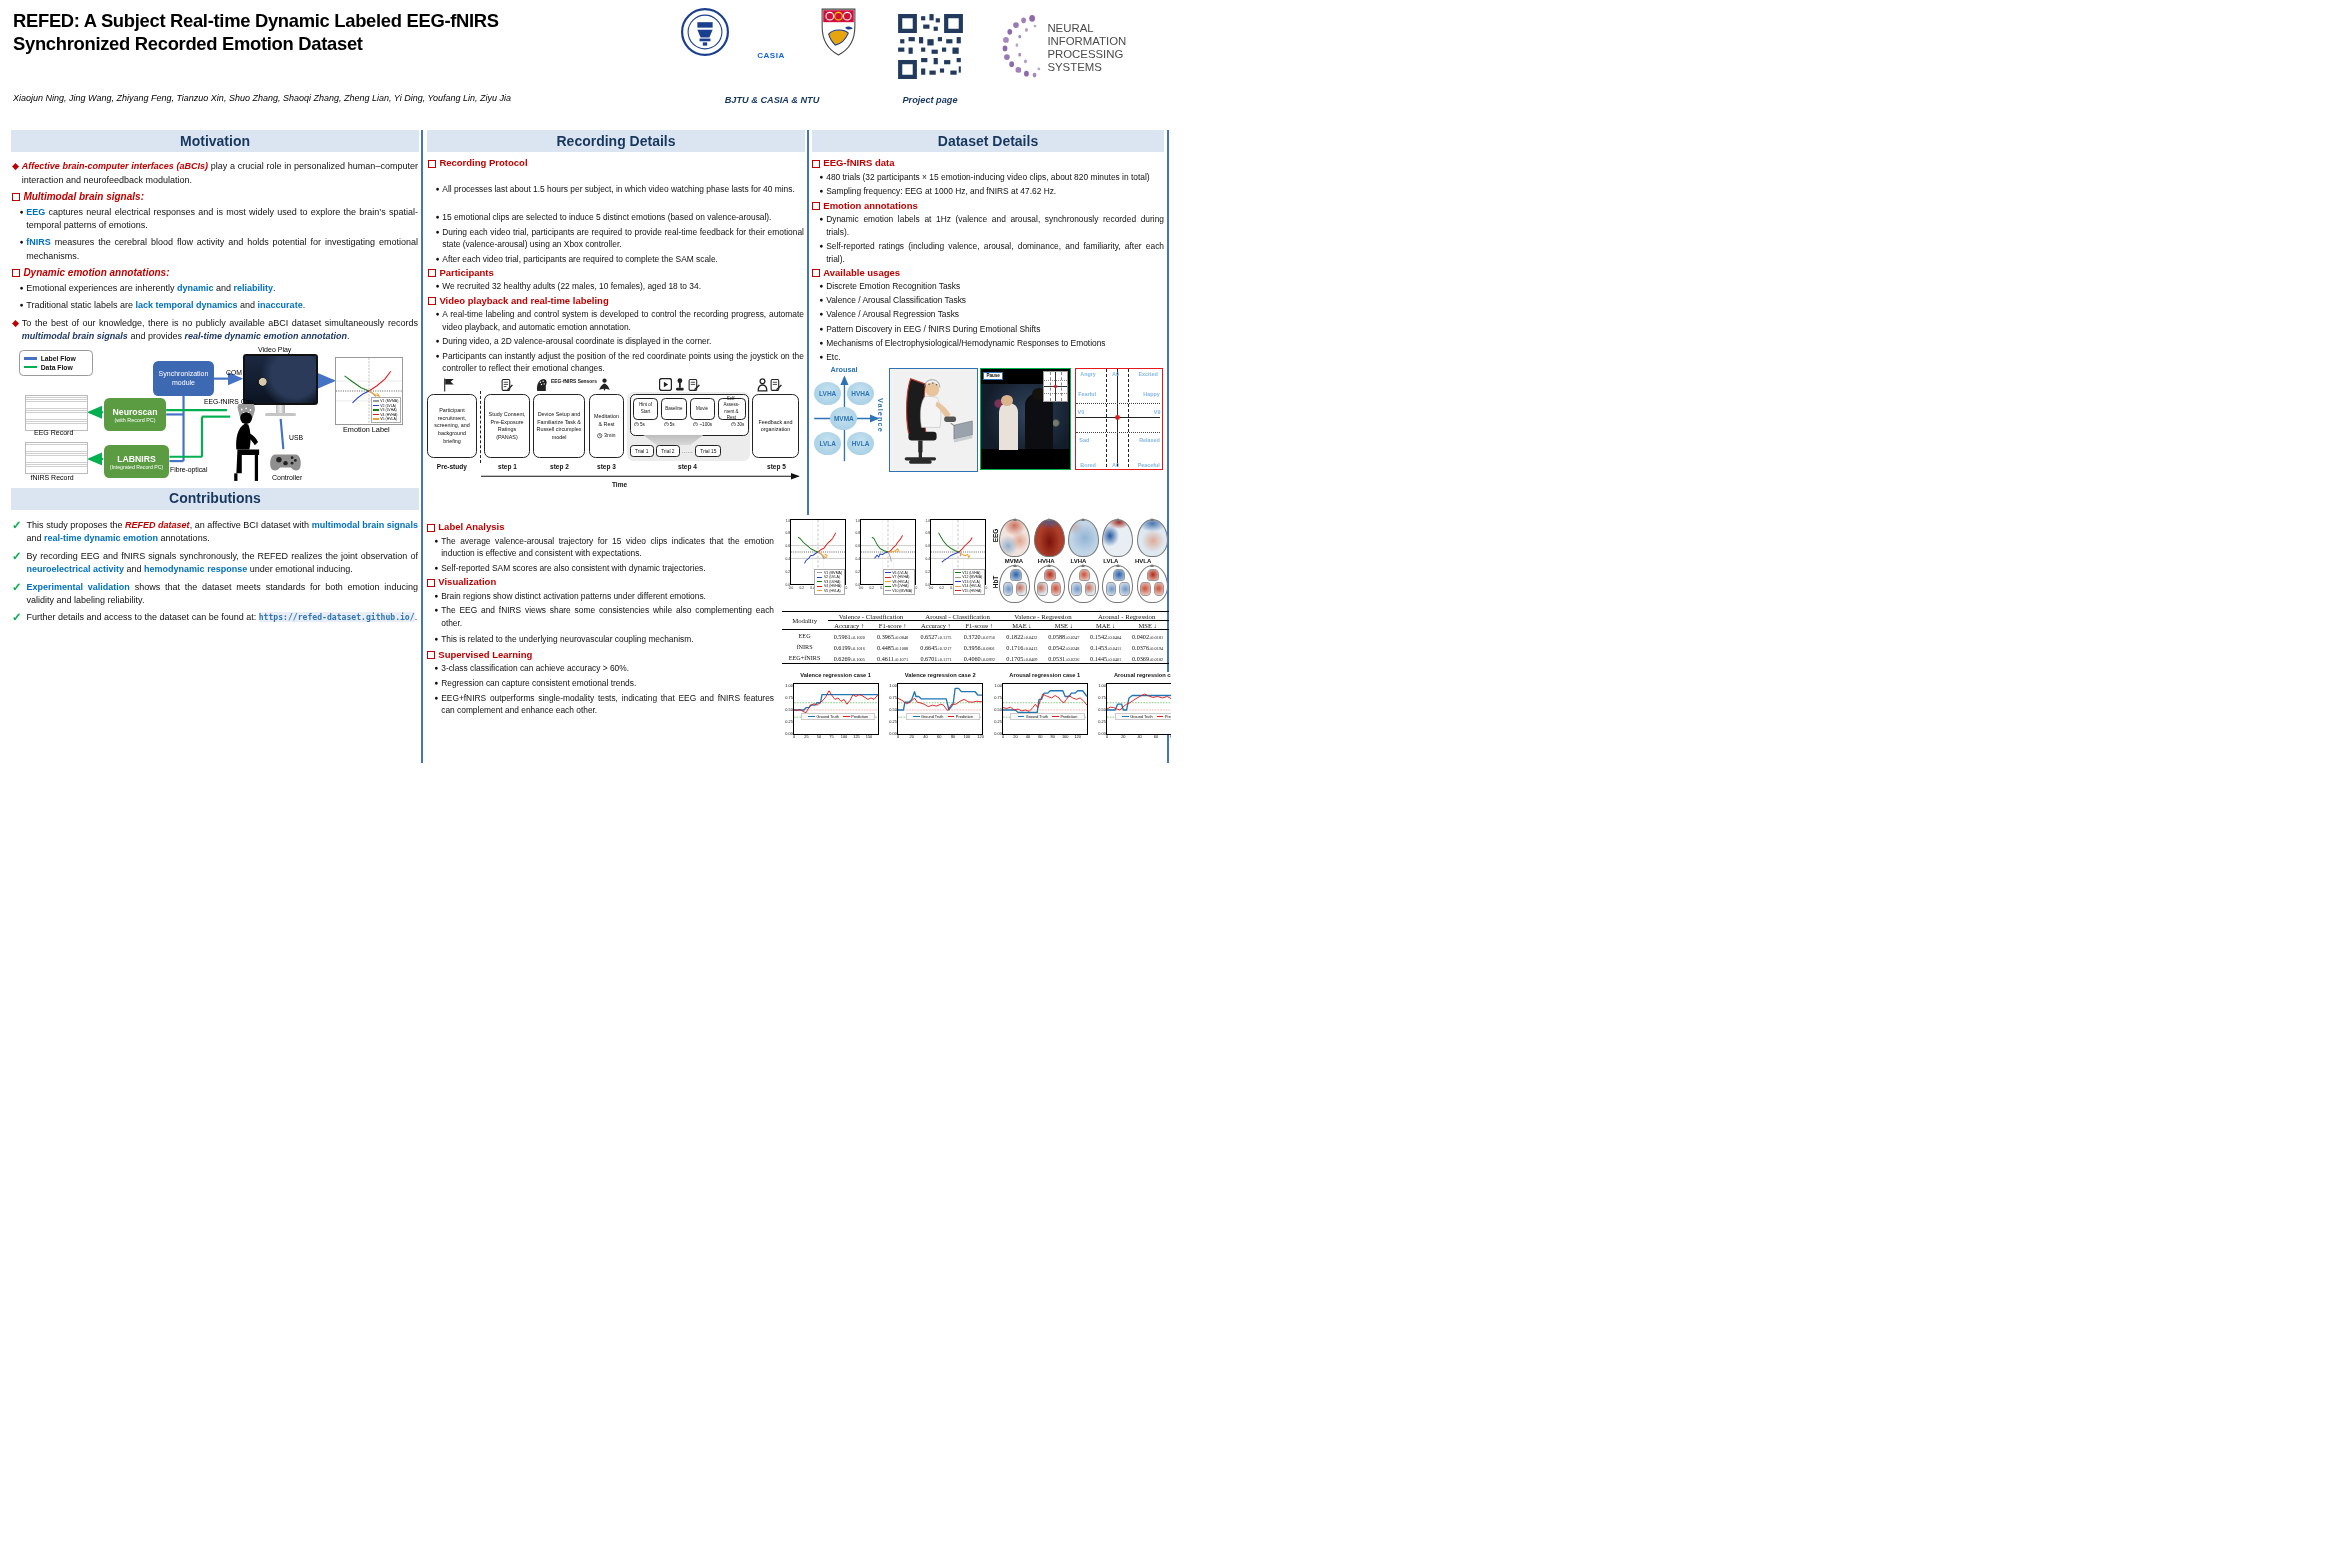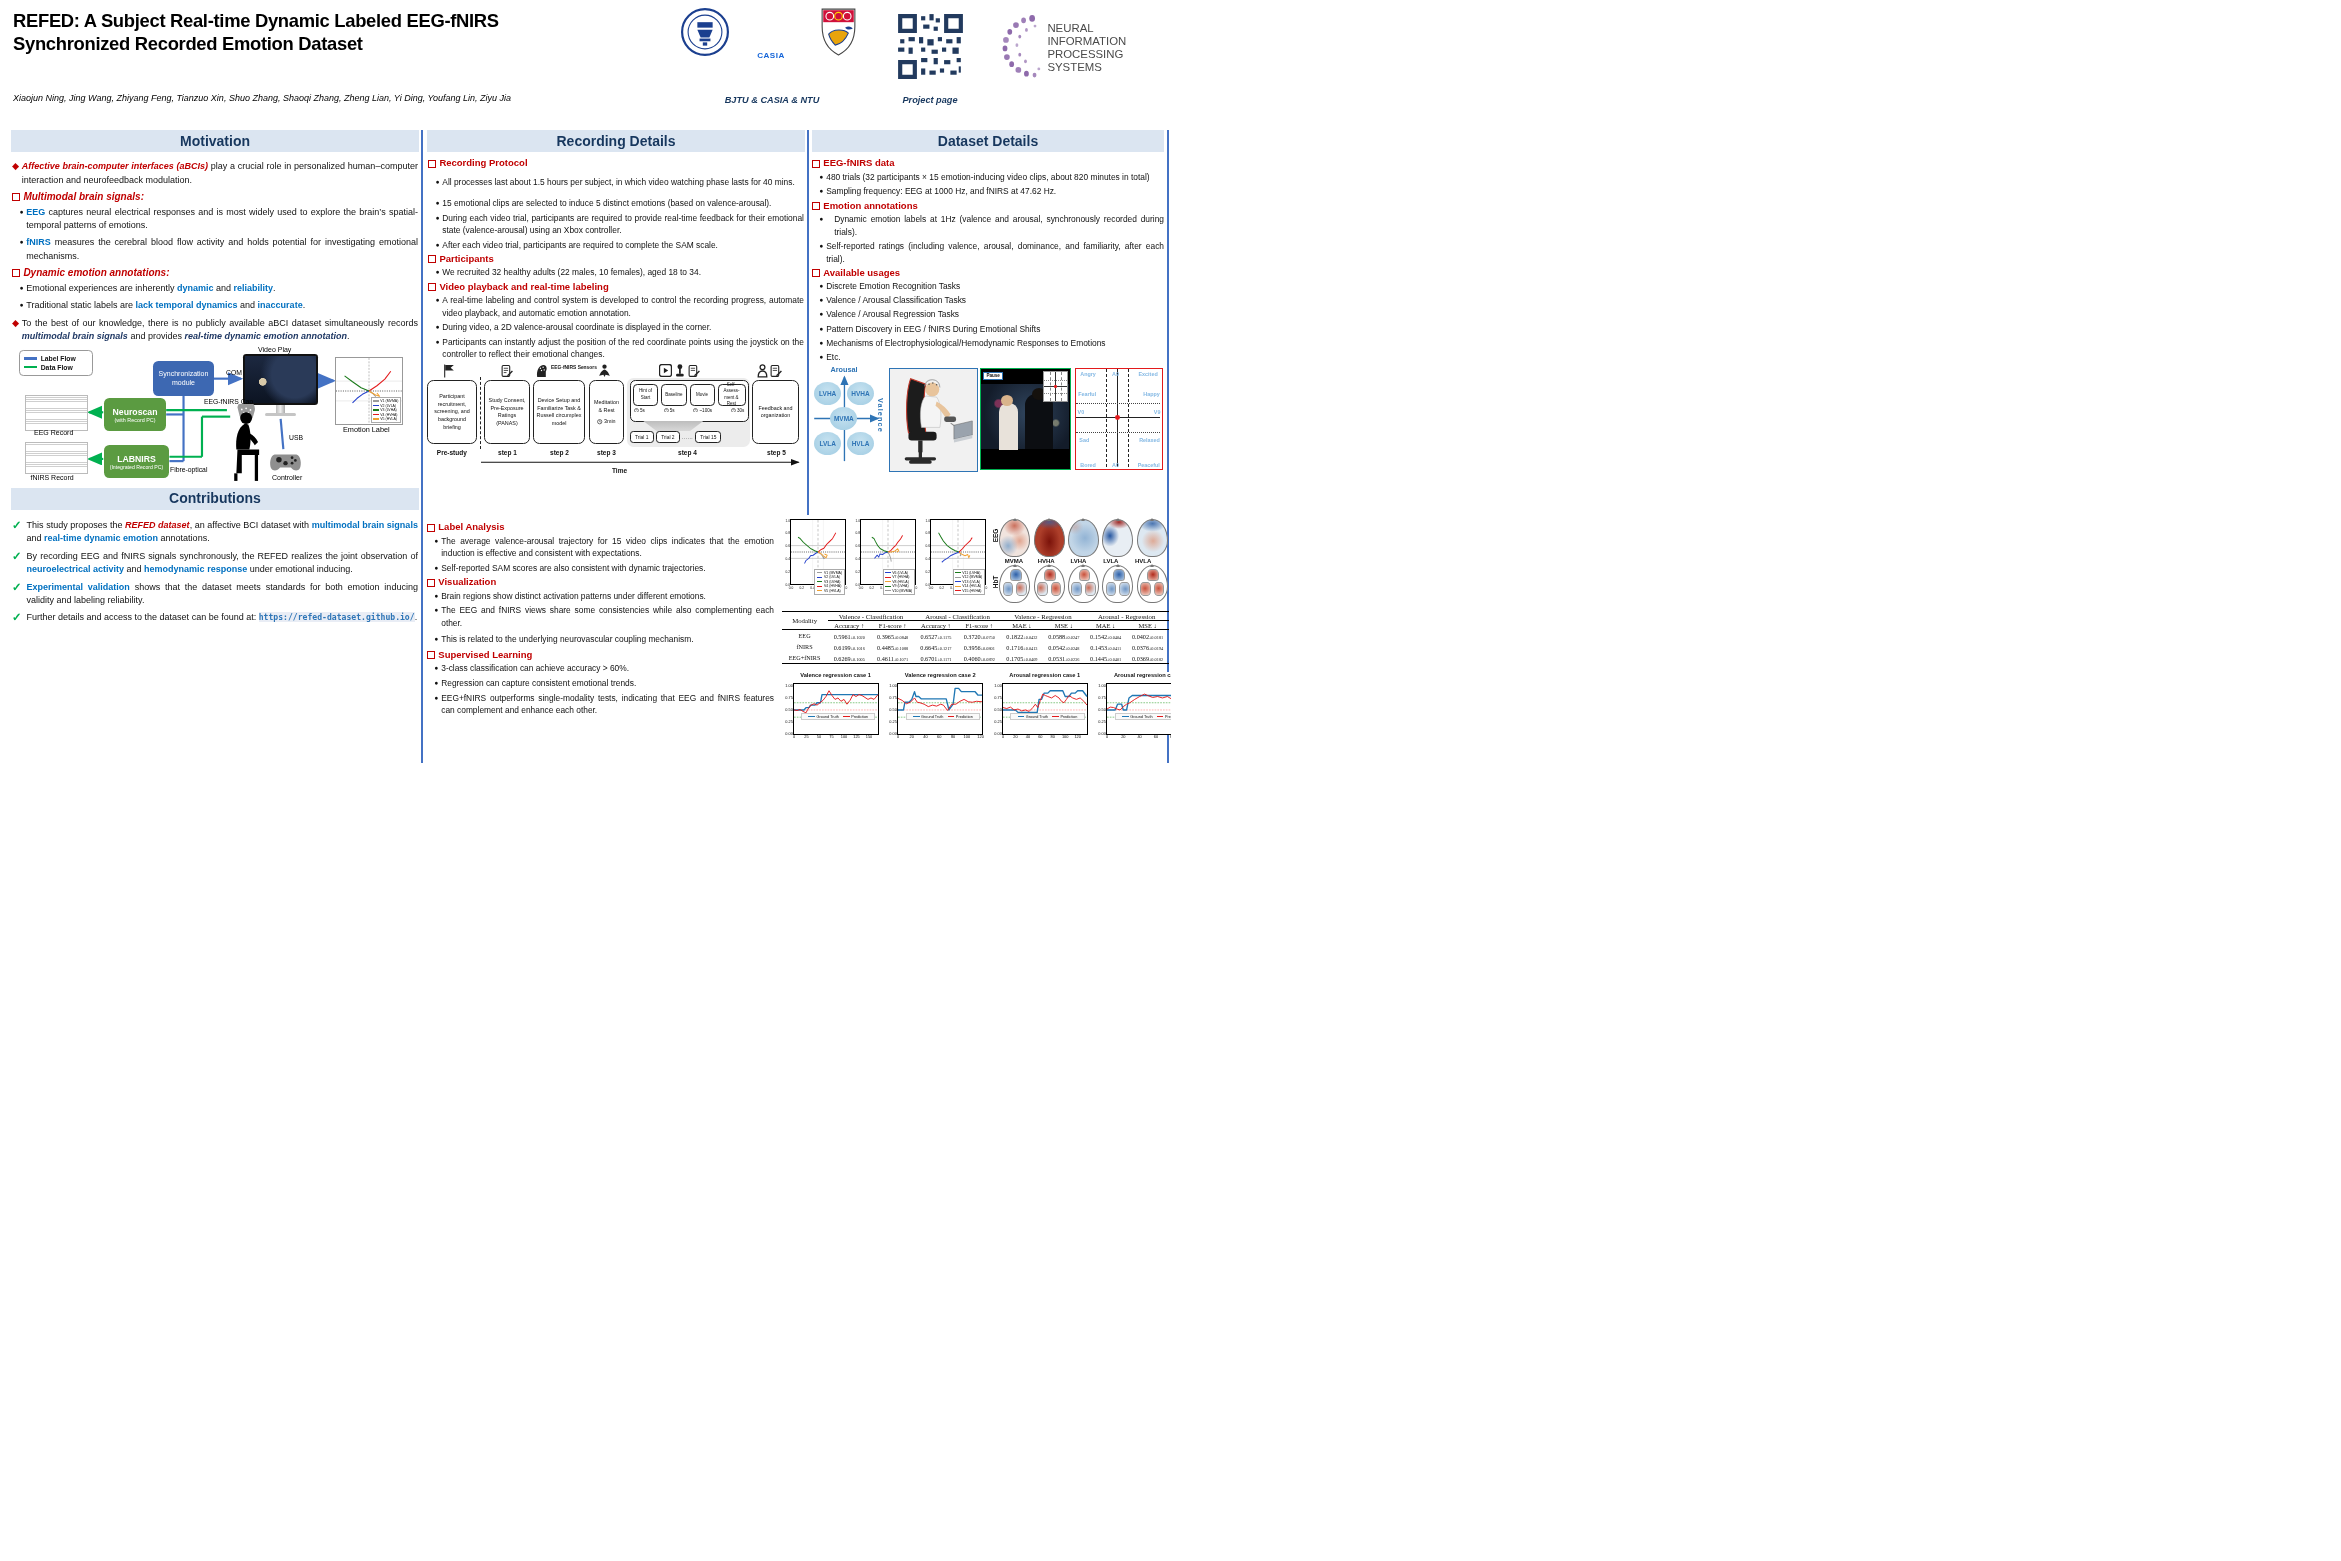--- a/index.html
+++ b/index.html
@@ -400,21 +400,21 @@
   </div>
 </div>
 
 <div class="col" style="left:427px;width:378px;">
   <div class="colhead">Recording Details</div>
   <div style="padding:3.3px 1.1px 0 1.1px;">
     <div class="li" style="margin:2.2px 0;">
         <span class="mk mk-sq"></span>
         <p class="redhead2">Recording Protocol</p>
       </div>
-    <div class="li" style="margin:8px 0;">
+    <div class="li" style="margin:15px 0;">
         <span class="mk mk-dot">●</span>
         <p class="btxt-m">All processes last about 1.5 hours per subject, in which video watching phase lasts for 40 mins.</p>
       </div>
     <div class="li" style="margin:2.2px 0;">
         <span class="mk mk-dot">●</span>
         <p class="btxt-m">15 emotional clips are selected to induce 5 distinct emotions (based on valence-arousal).</p>
       </div>
     <div class="li" style="margin:2.2px 0;">
         <span class="mk mk-dot">●</span>
         <p class="btxt-m">During each video trial, participants are required to provide real-time feedback for their emotional state (valence-arousal) using an Xbox controller.</p>
@@ -596,21 +596,21 @@
         <p class="btxt-m">480 trials (32 participants × 15 emotion-inducing video clips, about 820 minutes in total)</p>
       </div>
     <div class="li" style="margin:2.2px 0;">
         <span class="mk mk-dot">●</span>
         <p class="btxt-m">Sampling frequency: EEG at 1000 Hz, and fNIRS at 47.62 Hz.</p>
       </div>
     <div class="li" style="margin:2.2px 0;">
         <span class="mk mk-sq"></span>
         <p class="redhead2">Emotion annotations</p>
       </div>
-    <div class="li" style="margin:2.2px 0;gap:8px;">
+    <div class="li" style="margin:2.2px 0;">
         <span class="mk mk-dot">●</span>
         <p class="btxt-m">Dynamic emotion labels at 1Hz (valence and arousal, synchronously recorded during trials).</p>
       </div>
     <div class="li" style="margin:2.2px 0;">
         <span class="mk mk-dot">●</span>
         <p class="btxt-m">Self-reported ratings (including valence, arousal, dominance, and familiarity, after each trial).</p>
       </div>
     <div class="li" style="margin:2.2px 0;">
         <span class="mk mk-sq"></span>
         <p class="redhead2">Available usages</p>

